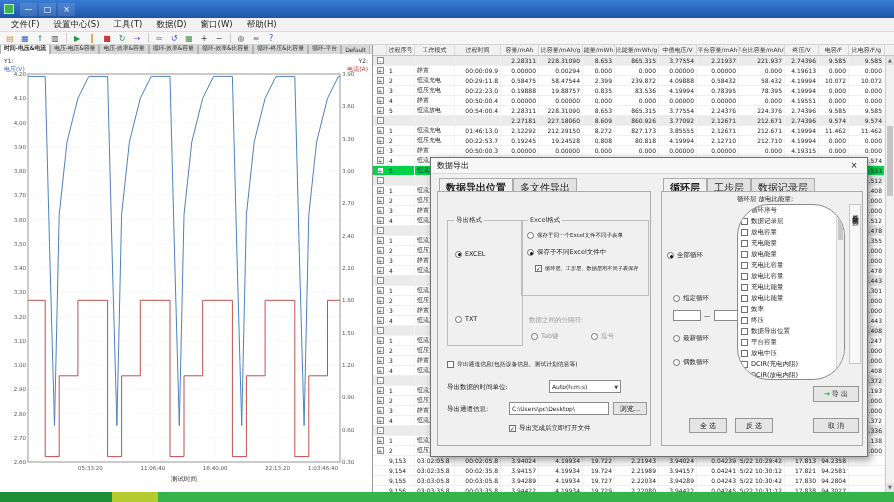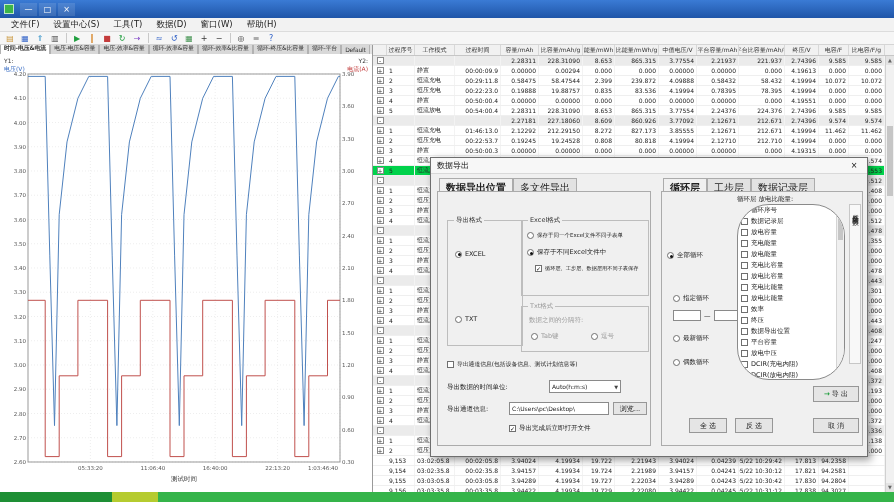--- a/index.html
+++ b/index.html
@@ -1059,23 +1059,20 @@
   </div>
   <div class="opt" style="left:96px;top:90px;">
     <span class="radio on"></span>
     <span class="lbl">保存于不同Excel文件中</span>
   </div>
   <div class="opt" style="left:104px;top:107px;">
     <span class="chk">✓</span>
     <span class="lbl" style="font-size:5.2px;">循环层、工步层、数据层用不同子表保存</span>
   </div>
 
-  <div class="grp" style="left:90px;top:148px;width:128px;height:46px;">
-    <span class="glabel" style="color:#9a9a9a;">Txt格式</span>
-  </div>
   <div class="opt dim" style="left:98px;top:158px;">
     <span class="lbl">数据之间的分隔符:</span>
   </div>
   <div class="opt dim" style="left:100px;top:174px;">
     <span class="radio"></span>
     <span class="lbl">Tab键</span>
   </div>
   <div class="opt dim" style="left:160px;top:174px;">
     <span class="radio"></span>
     <span class="lbl">逗号</span>

